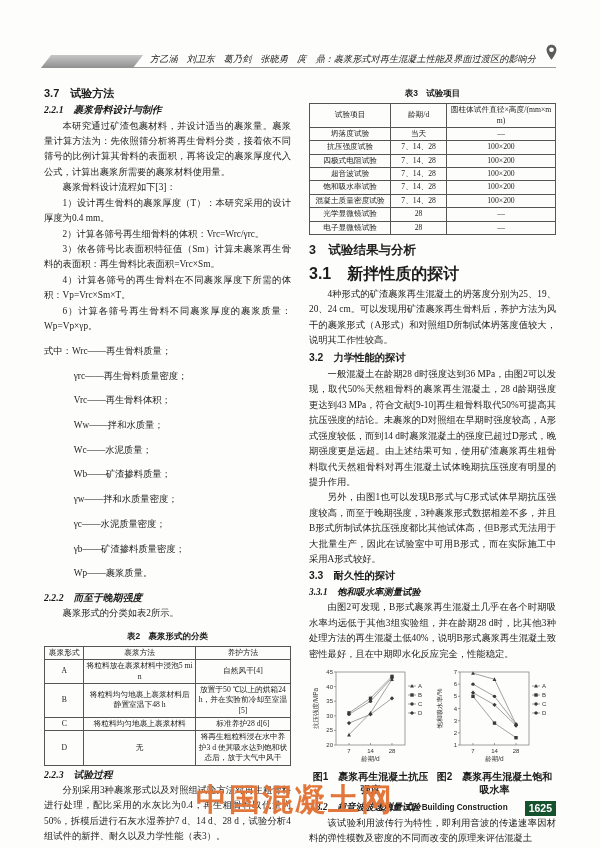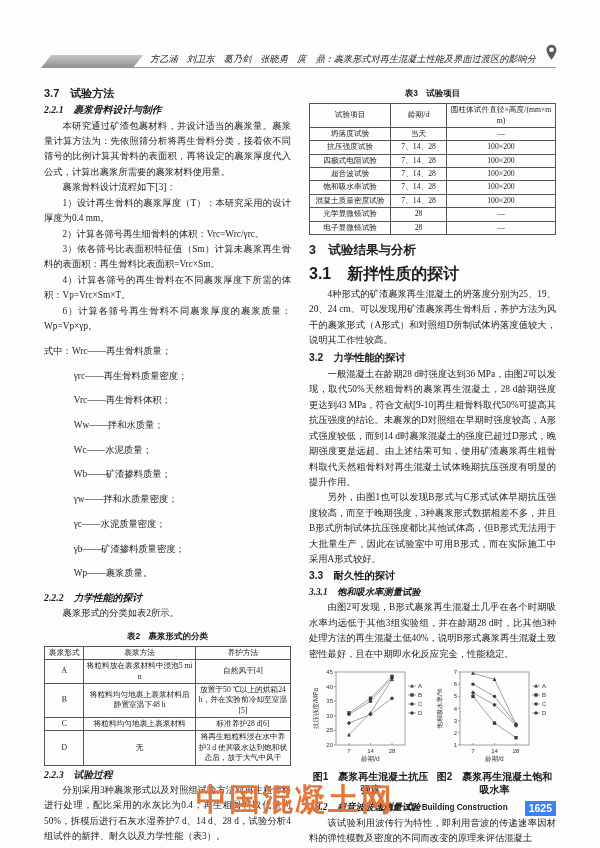--- a/index.html
+++ b/index.html
@@ -38,21 +38,21 @@
   
   .figs{display:flex;gap:4px;justify-content:center;margin-top:5px;}
   .fig{width:120px;}
   .figcap{font-family:"Liberation Sans",sans-serif;font-weight:bold;font-size:10px;text-align:center;margin-top:0px;line-height:1.3;}
   .fig svg text{font-family:"Liberation Sans",sans-serif;}
   
   .watermark{position:absolute;left:196px;top:784px;font-family:"Liberation Sans",sans-serif;
              font-weight:bold;font-size:31px;color:#e2763b;letter-spacing:2px;z-index:5;line-height:1;}
   .footer{position:absolute;right:44px;top:801px;display:flex;align-items:center;gap:17px;}
   .footer-journal{font-family:"Liberation Sans",sans-serif;font-weight:bold;font-size:8.2px;color:#222;}
-  .footer-page{background:#3b82f6;color:#fff;font-family:"Liberation Sans",sans-serif;
+  .footer-page{background:#14532d;color:#fff;font-family:"Liberation Sans",sans-serif;
                font-weight:bold;font-size:10.5px;padding:1px 4px;line-height:1.2;}
 </style>
 </head>
 <body>
 
 <div class="page">
 
   <div class="hdr">
     <div class="hdr-deco"></div>
     <div class="hdr-authors">方乙涵　刘卫东　葛乃剑　张晓勇　庹　鼎：裹浆形式对再生混凝土性能及界面过渡区的影响分析</div>
@@ -82,21 +82,21 @@
           <p class="where-item">γrc——再生骨料质量密度；</p>
           <p class="where-item">Vrc——再生骨料体积；</p>
           <p class="where-item">Ww——拌和水质量；</p>
           <p class="where-item">Wc——水泥质量；</p>
           <p class="where-item">Wb——矿渣掺料质量；</p>
           <p class="where-item">γw——拌和水质量密度；</p>
           <p class="where-item">γc——水泥质量密度；</p>
           <p class="where-item">γb——矿渣掺料质量密度；</p>
           <p class="where-item">Wp——裹浆质量。</p>
         </div>
-      <div class="h3">2.2.2　力学性能的探讨</div>
+      <div class="h3">2.2.2　而至于晚期强度</div>
       <p class="p">裹浆形式的分类如表2所示。</p>
       <div class="tcap">表2　裹浆形式的分类</div>
       <table id="t2">
           <thead>
             <tr>
               <th>裹浆形式</th>
               <th>裹浆方法</th>
               <th>养护方法</th>
             </tr>
           </thead>

